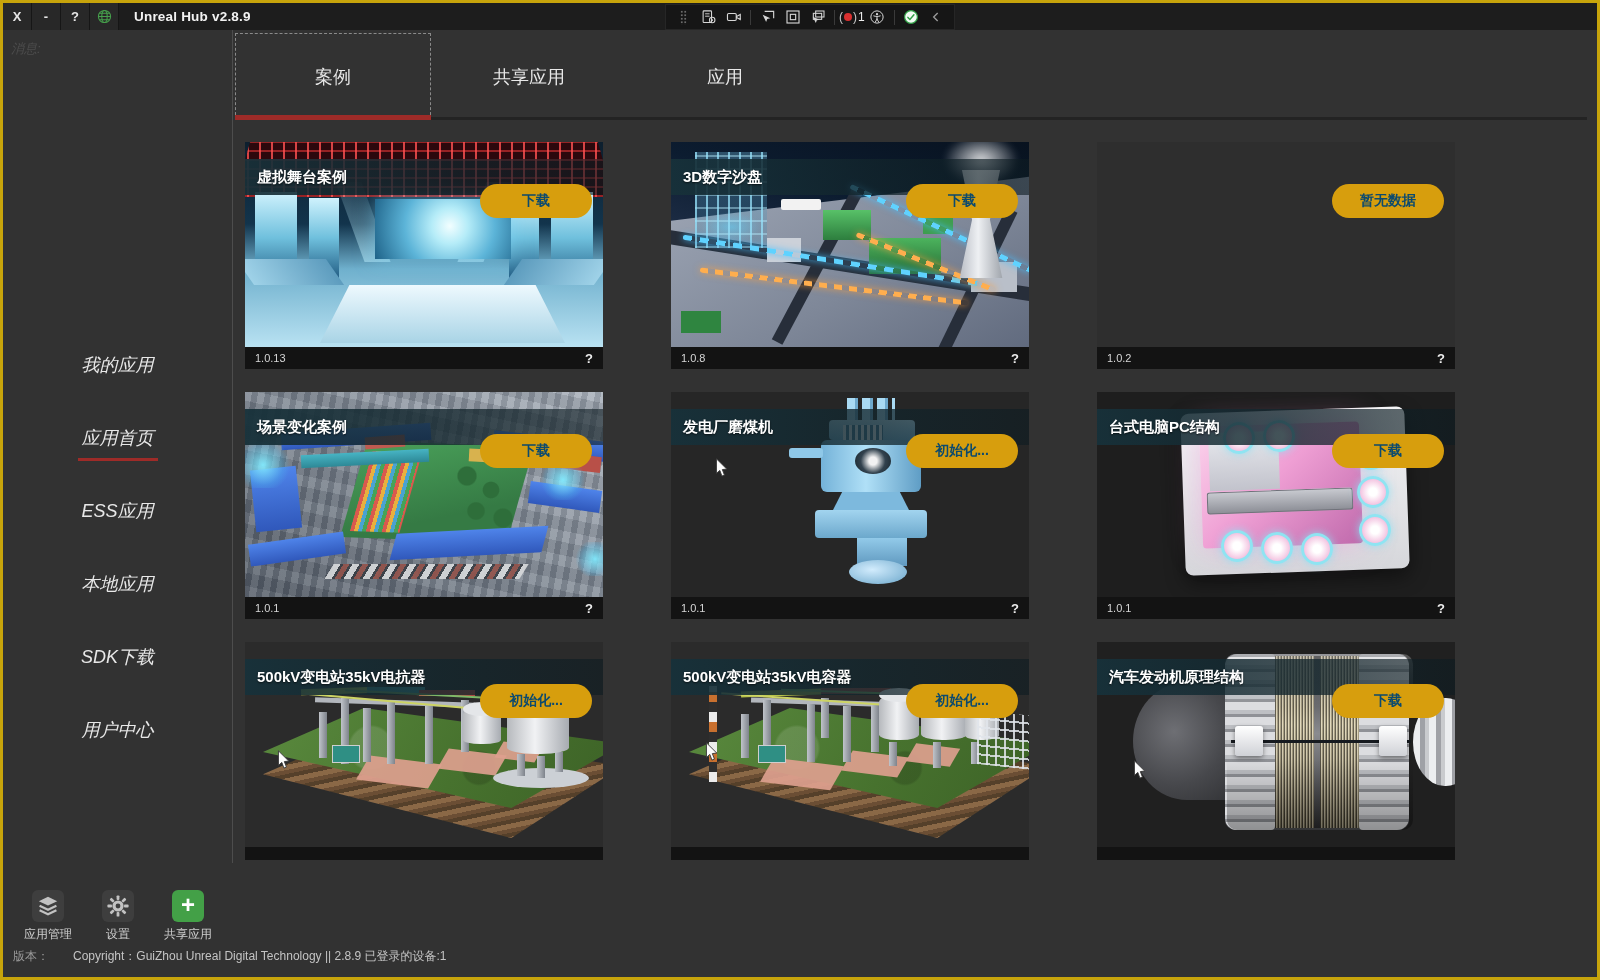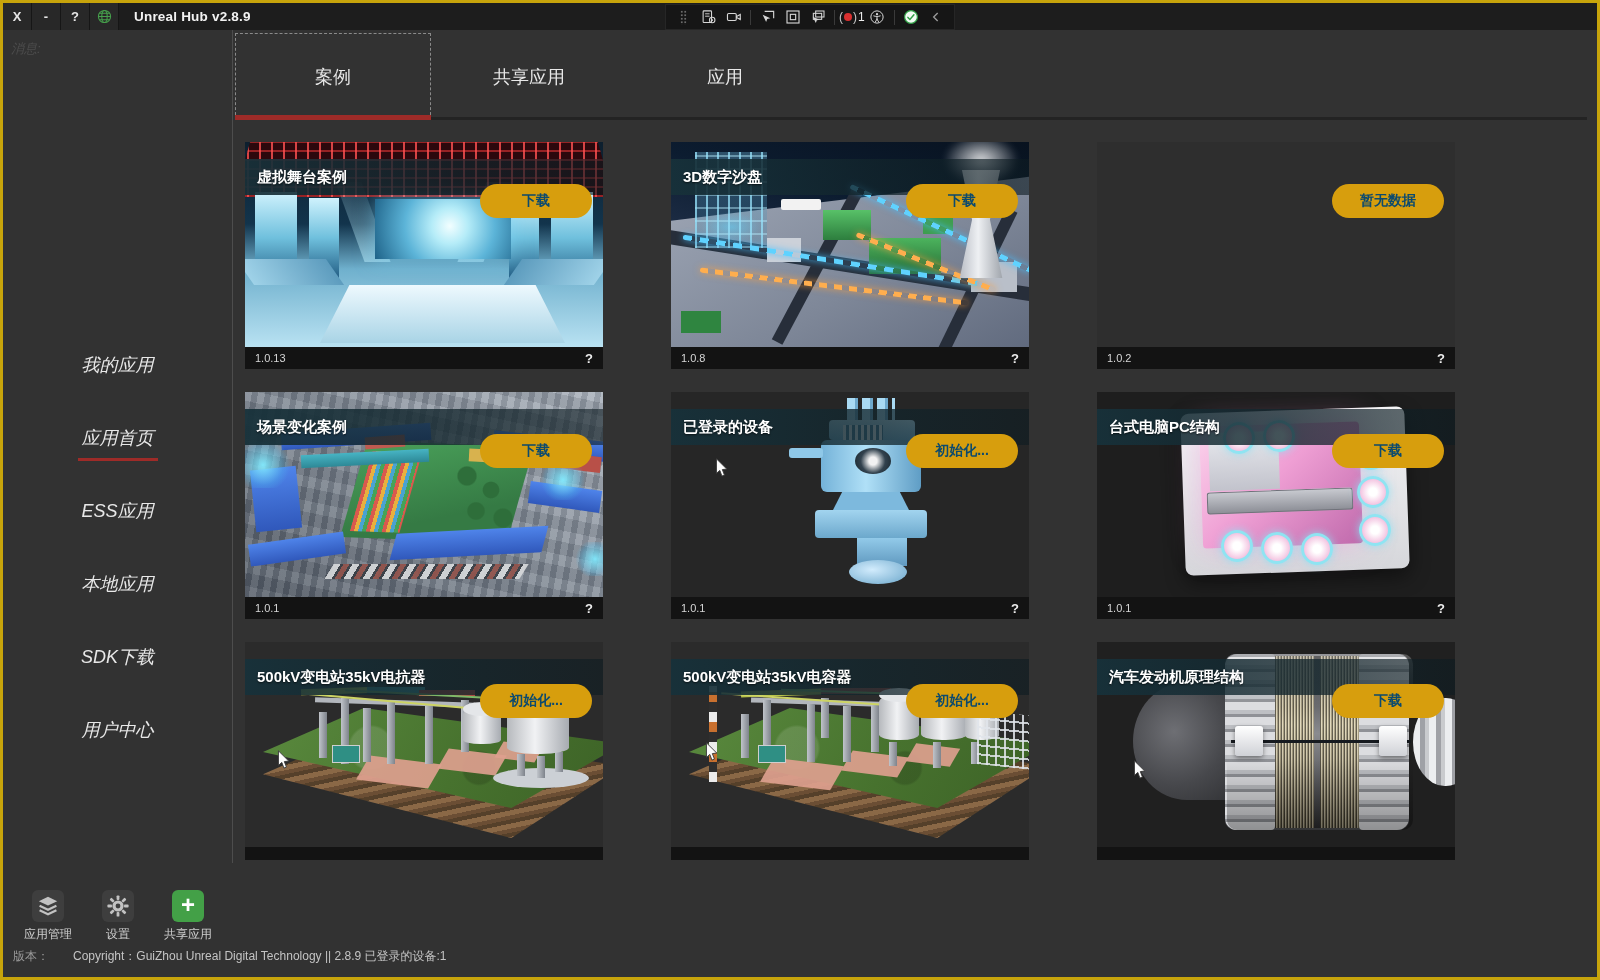--- a/index.html
+++ b/index.html
@@ -427,21 +427,21 @@
             <div class="d cm-armL"></div>
             <div class="d cm-armR"></div>
             <div class="d cm-taper"></div>
             <div class="d cm-base"></div>
             <div class="d cm-foot"></div>
             <div class="d cm-drum"></div>
             <div class="thumb-cursor cur-coalmill"><svg viewBox="0 0 12 19" width="13" height="20">
                 <path d="M1.2 0.8 L1.2 14.6 L4.4 11.8 L6.4 17.2 L8.8 16.2 L6.8 11 L11 10.5 Z" fill="#fcfcfc" stroke="#3a3a3a" stroke-width="0.9"></path>
               </svg></div>
             <div class="card-strip">
-              <span class="card-title">已登录的设备</span>
+              <span class="card-title">发电厂磨煤机</span>
             </div>
             <div class="card-btn">初始化...</div>
           </div>
           <div class="card-foot">
             <span class="card-ver">1.0.1</span>
             <span class="card-help">?</span>
           </div>
         </div>
         <div class="card">
           <div class="thumb pccase">

